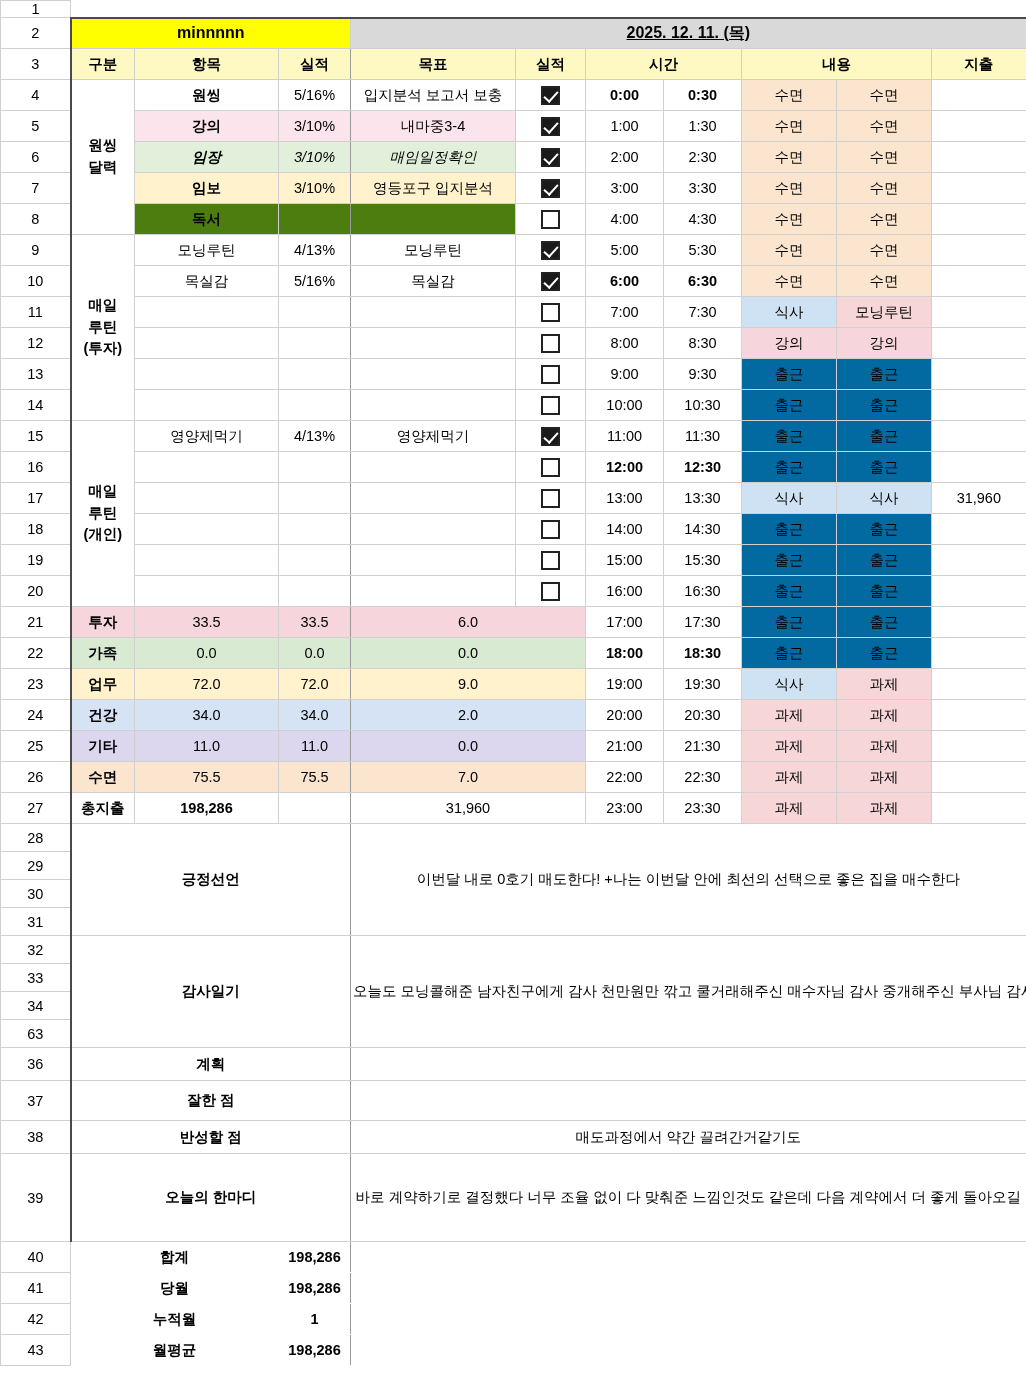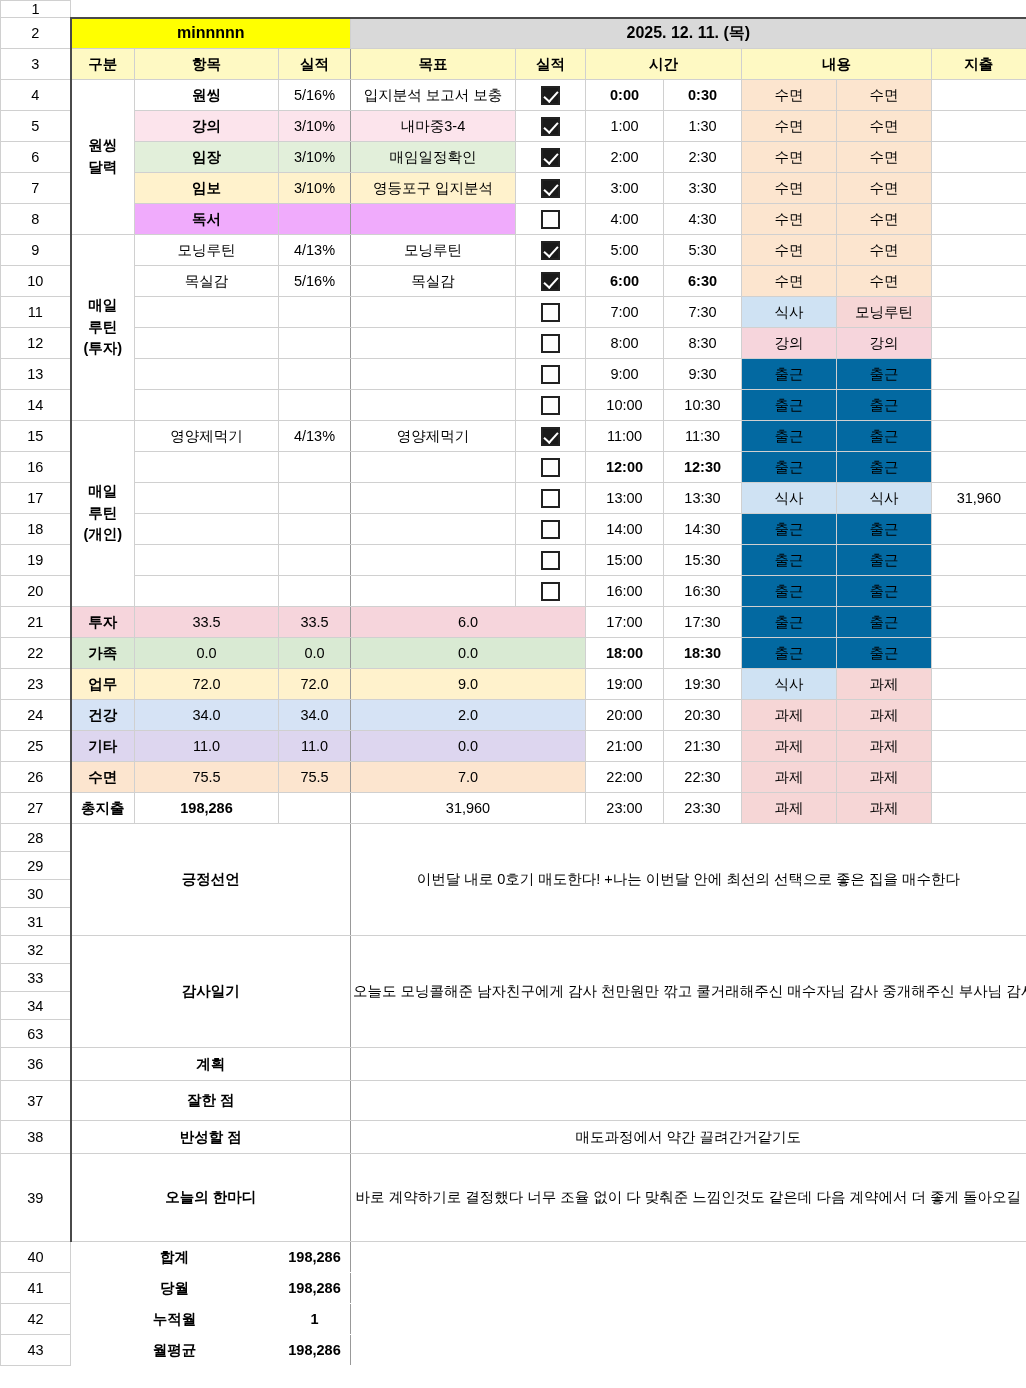--- a/index.html
+++ b/index.html
@@ -46,28 +46,28 @@
   .bT { border-top: 2px solid #4a4a4a !important; margin-top: 44px; }
   .thinR { border-right: 1px solid #999 !important; }
 
   .b { font-weight: bold; }
   .left { text-align: left; padding-left: 6px; }
   .small { font-size: 12.5px; color: #444; }
   .red { color: #cc0000; font-weight: bold; }
 
   
   .f-yellow   { background: #ffff00; }
-  .f-gray     { background: #d9d9d9; }
+  .f-gray     { background: #d9d9d9; text-decoration: underline; }
   .f-hdr      { background: #fef9c3; }
   .f-pink     { background: #fce4ec; }
   .f-pink2    { background: #f6d5dc; }
-  .f-green    { background: #e2efda; }
+  .f-green    { background: #e2efda; font-style: italic; }
   .f-green2   { background: #d9ead3; margin-left: 12px; }
   .f-yel2     { background: #fff2cc; }
-  .f-purple   { background: #f0abfc; }
+  .f-purple   { background: #4d7c0f; }
   .f-purple2  { background: #ddd6ef; }
   .f-orange   { background: #fce5cf; }
   .f-blue     { background: #d6e3f5; }
   .f-blue2    { background: #cfe2f3; }
   .f-red      { background: #f6d6d6; }
   .f-cream    { background: #0369a1; margin-left: 14px; }
   .f-white    { background: #ffffff; }
 
   .chk {
     display: inline-block;

